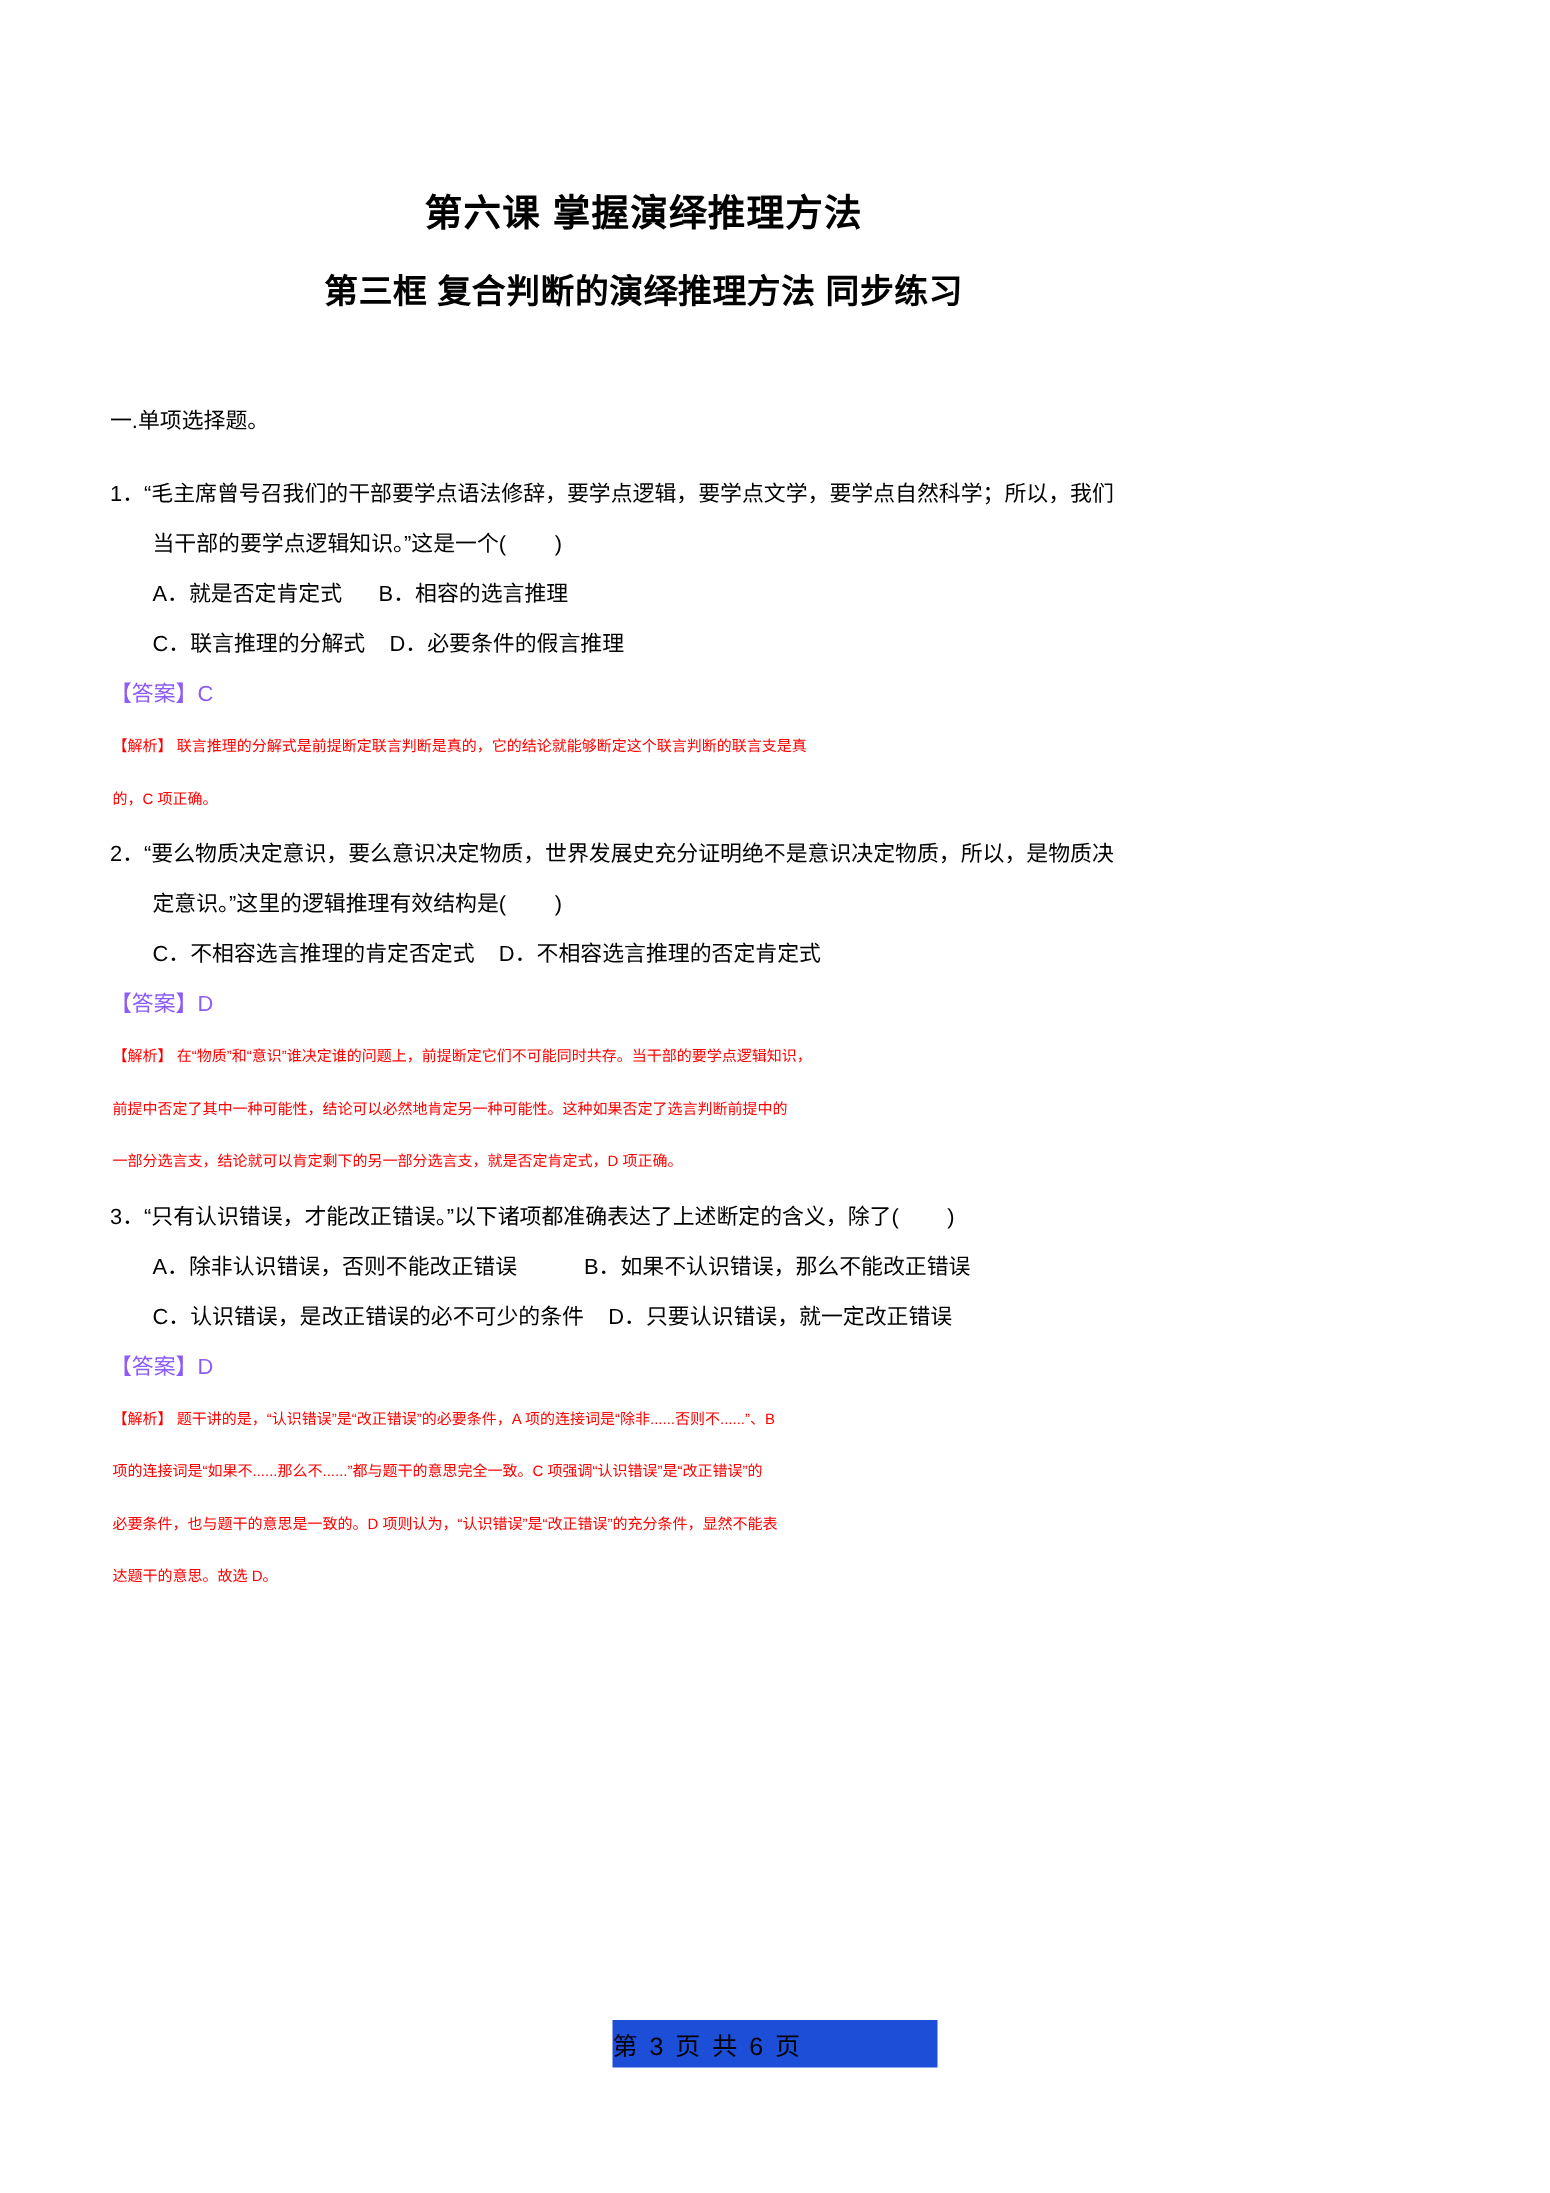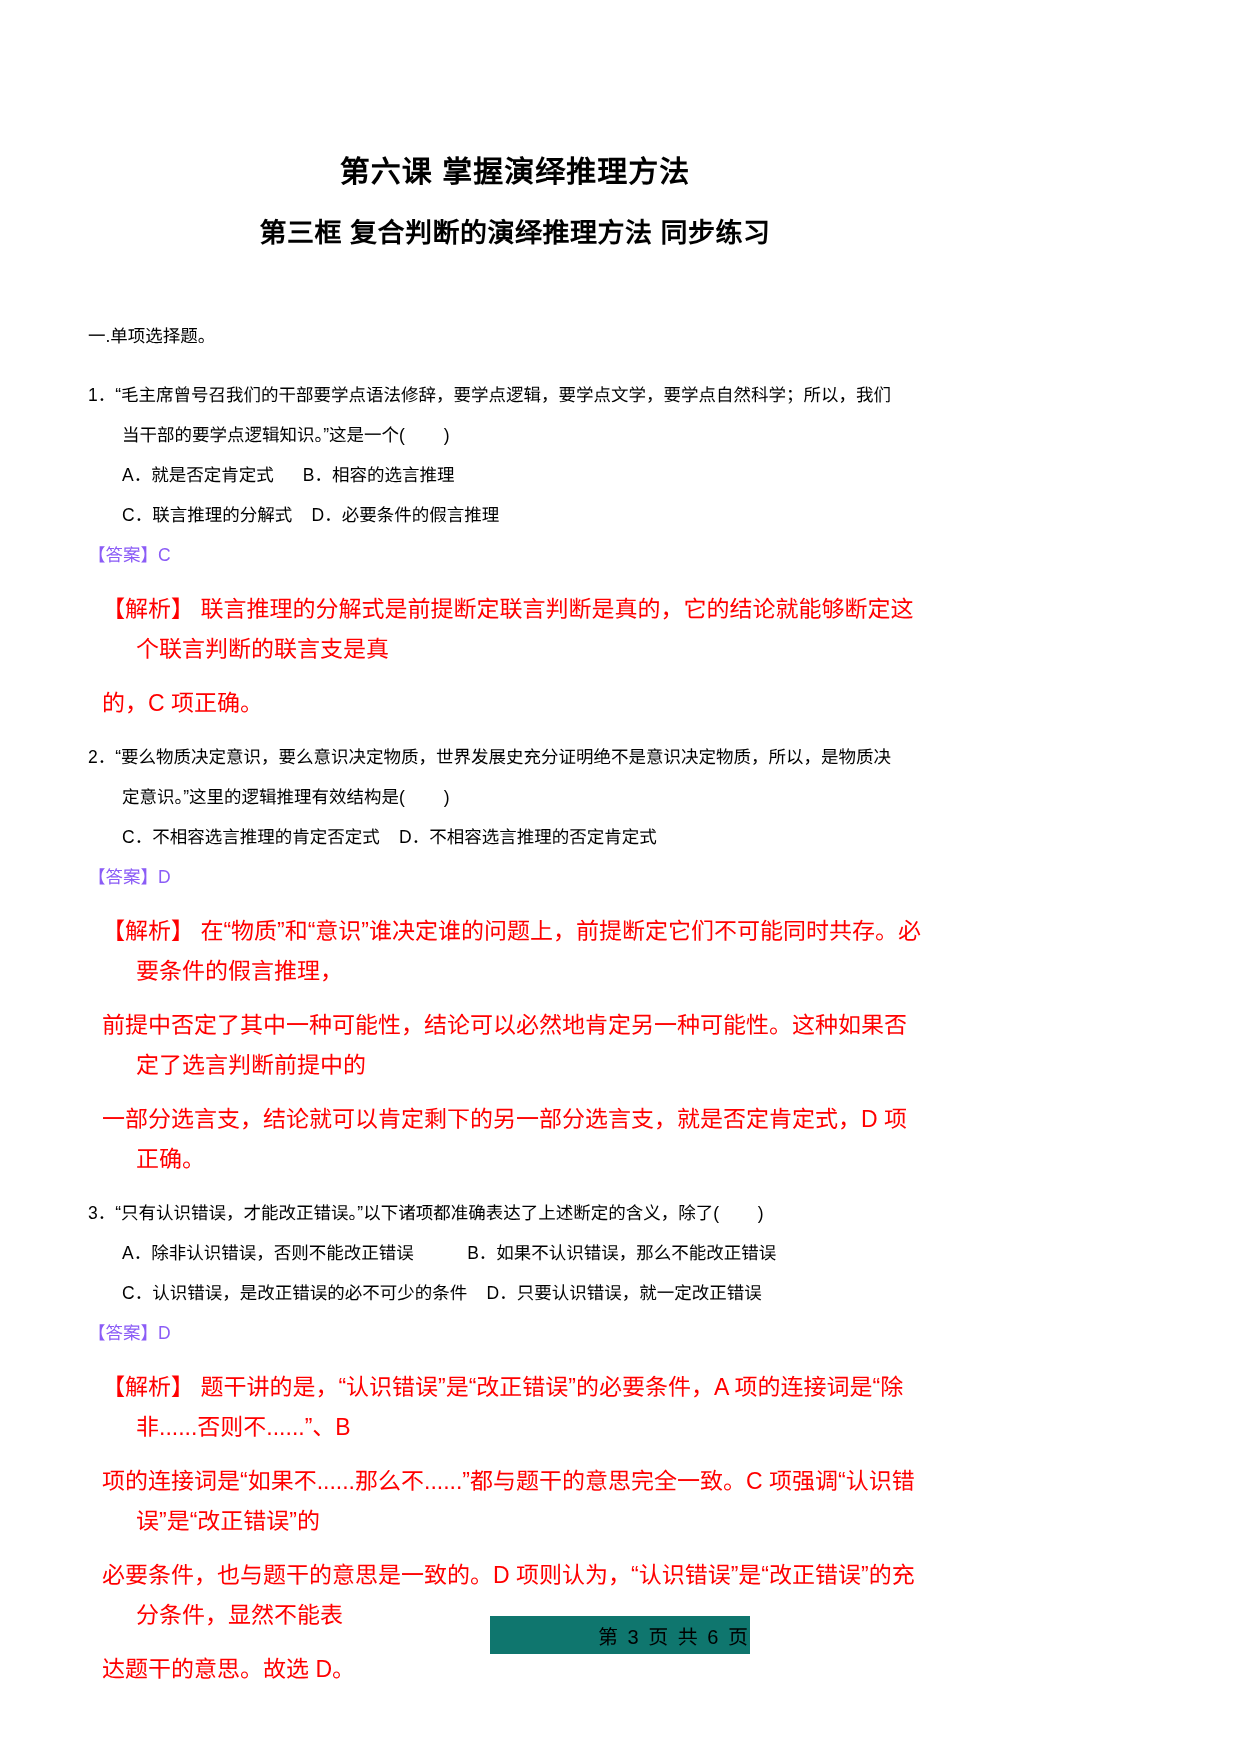--- a/index.html
+++ b/index.html
@@ -69,45 +69,45 @@
     white-space: pre-wrap;
   }
   .ans-line {
     font-size: 17.5px;
     line-height: 40px;
     margin: 0;
     color: #8b5cf6;
     white-space: pre-wrap;
   }
   .exp-line {
-    font-size: 23px;
+    font-size: 12px;
     line-height: 40px;
-    margin: 14px;
+    margin: 2px;
     color: #ff0000;
     padding-left: 34px;
     text-indent: -34px;
     white-space: pre-wrap;
   }
   .footer {
     position: absolute;
     left: 0;
     right: 0;
     bottom: 0;
     height: 150px;
   }
   .footer-inner {
     position: absolute;
     left: 490px;
     top: 12px;
     width: 260px;
     height: 38px;
-    background: #0f766e;
+    background: #1d4ed8;
     display: flex;
     align-items: center;
-    justify-content: flex-end;
+    justify-content: flex-start;
   }
   .footer-text {
     font-size: 20px;
     letter-spacing: 2px;
     color: #000000;
     white-space: pre;
   }
 </style>
 </head>
 <body>
@@ -129,21 +129,21 @@
       <p class="ans-line">【答案】C</p>
       <p class="exp-line">【解析】 联言推理的分解式是前提断定联言判断是真的，它的结论就能够断定这个联言判断的联言支是真</p>
       <p class="exp-line">的，C 项正确。</p>
     </div>
 
     <div class="q-block">
       <p class="q-stem">2．“要么物质决定意识，要么意识决定物质，世界发展史充分证明绝不是意识决定物质，所以，是物质决</p>
       <p class="q-opt">定意识。”这里的逻辑推理有效结构是(        )</p>
       <p class="q-opt">C．不相容选言推理的肯定否定式    D．不相容选言推理的否定肯定式</p>
       <p class="ans-line">【答案】D</p>
-      <p class="exp-line">【解析】 在“物质”和“意识”谁决定谁的问题上，前提断定它们不可能同时共存。必要条件的假言推理，</p>
+      <p class="exp-line">【解析】 在“物质”和“意识”谁决定谁的问题上，前提断定它们不可能同时共存。当干部的要学点逻辑知识，</p>
       <p class="exp-line">前提中否定了其中一种可能性，结论可以必然地肯定另一种可能性。这种如果否定了选言判断前提中的</p>
       <p class="exp-line">一部分选言支，结论就可以肯定剩下的另一部分选言支，就是否定肯定式，D 项正确。</p>
     </div>
 
     <div class="q-block">
       <p class="q-stem">3．“只有认识错误，才能改正错误。”以下诸项都准确表达了上述断定的含义，除了(        )</p>
       <p class="q-opt">A．除非认识错误，否则不能改正错误           B．如果不认识错误，那么不能改正错误</p>
       <p class="q-opt">C．认识错误，是改正错误的必不可少的条件    D．只要认识错误，就一定改正错误</p>
       <p class="ans-line">【答案】D</p>
       <p class="exp-line">【解析】 题干讲的是，“认识错误”是“改正错误”的必要条件，A 项的连接词是“除非......否则不......”、B</p>

